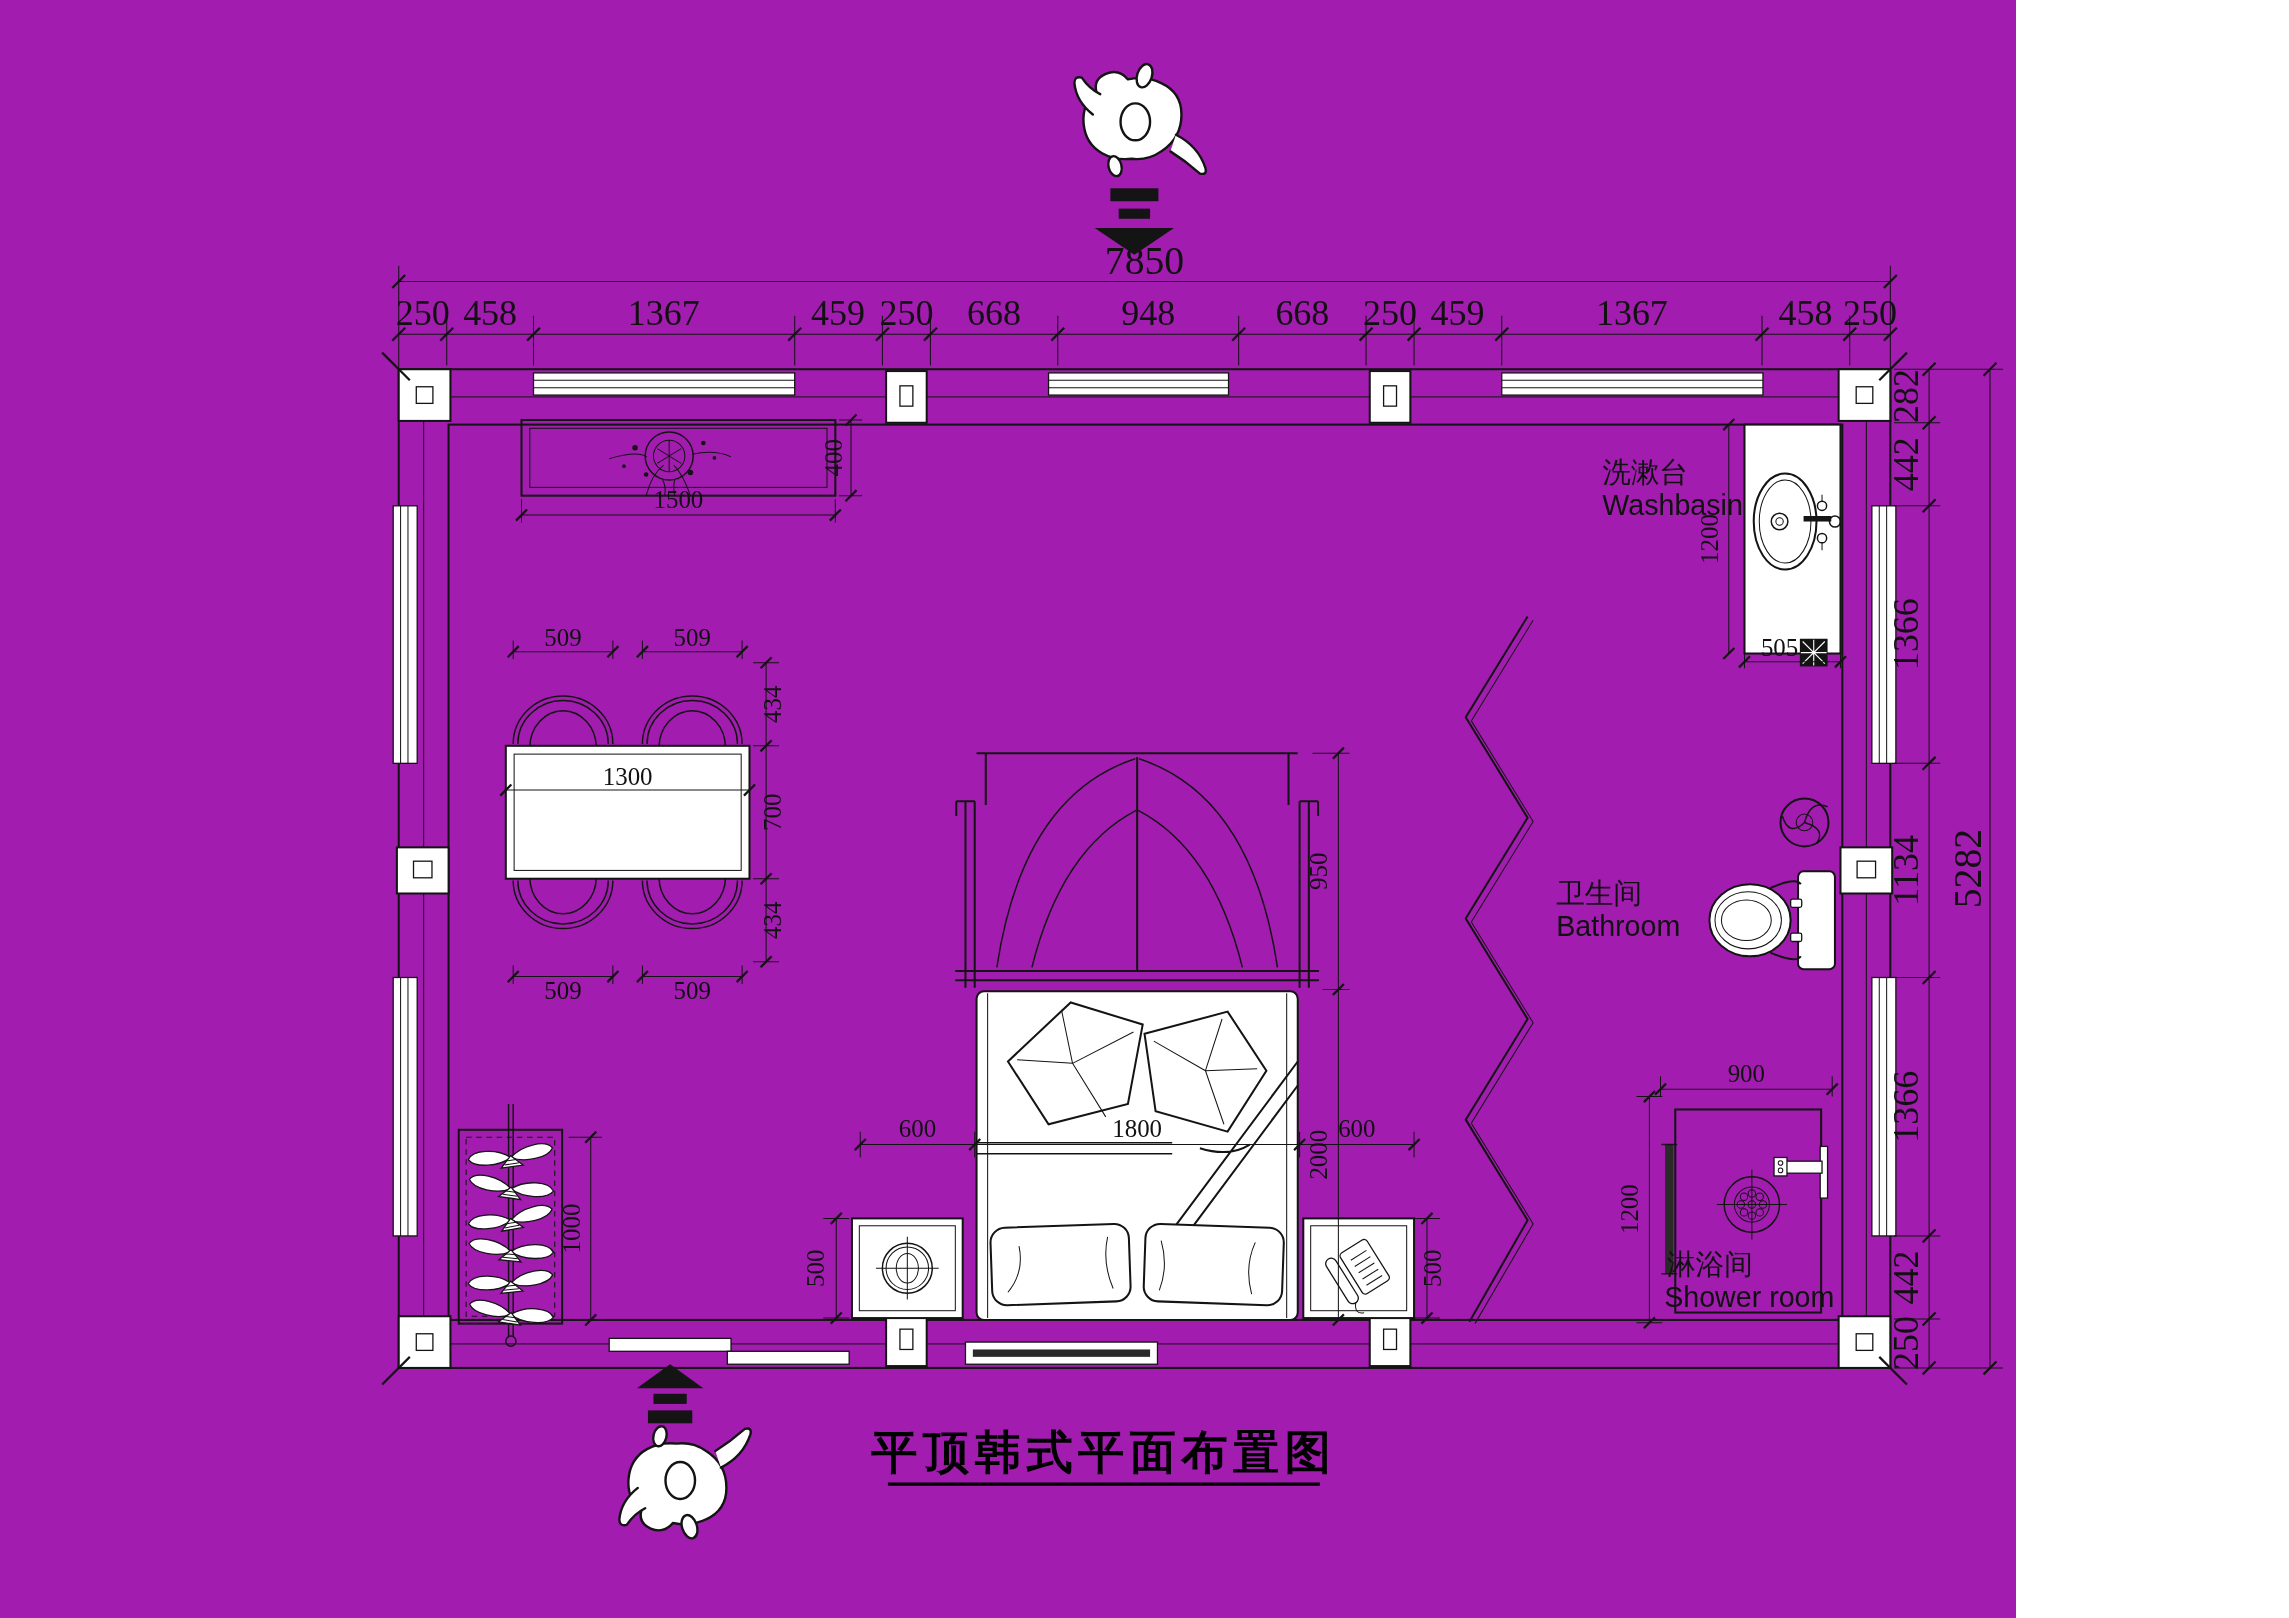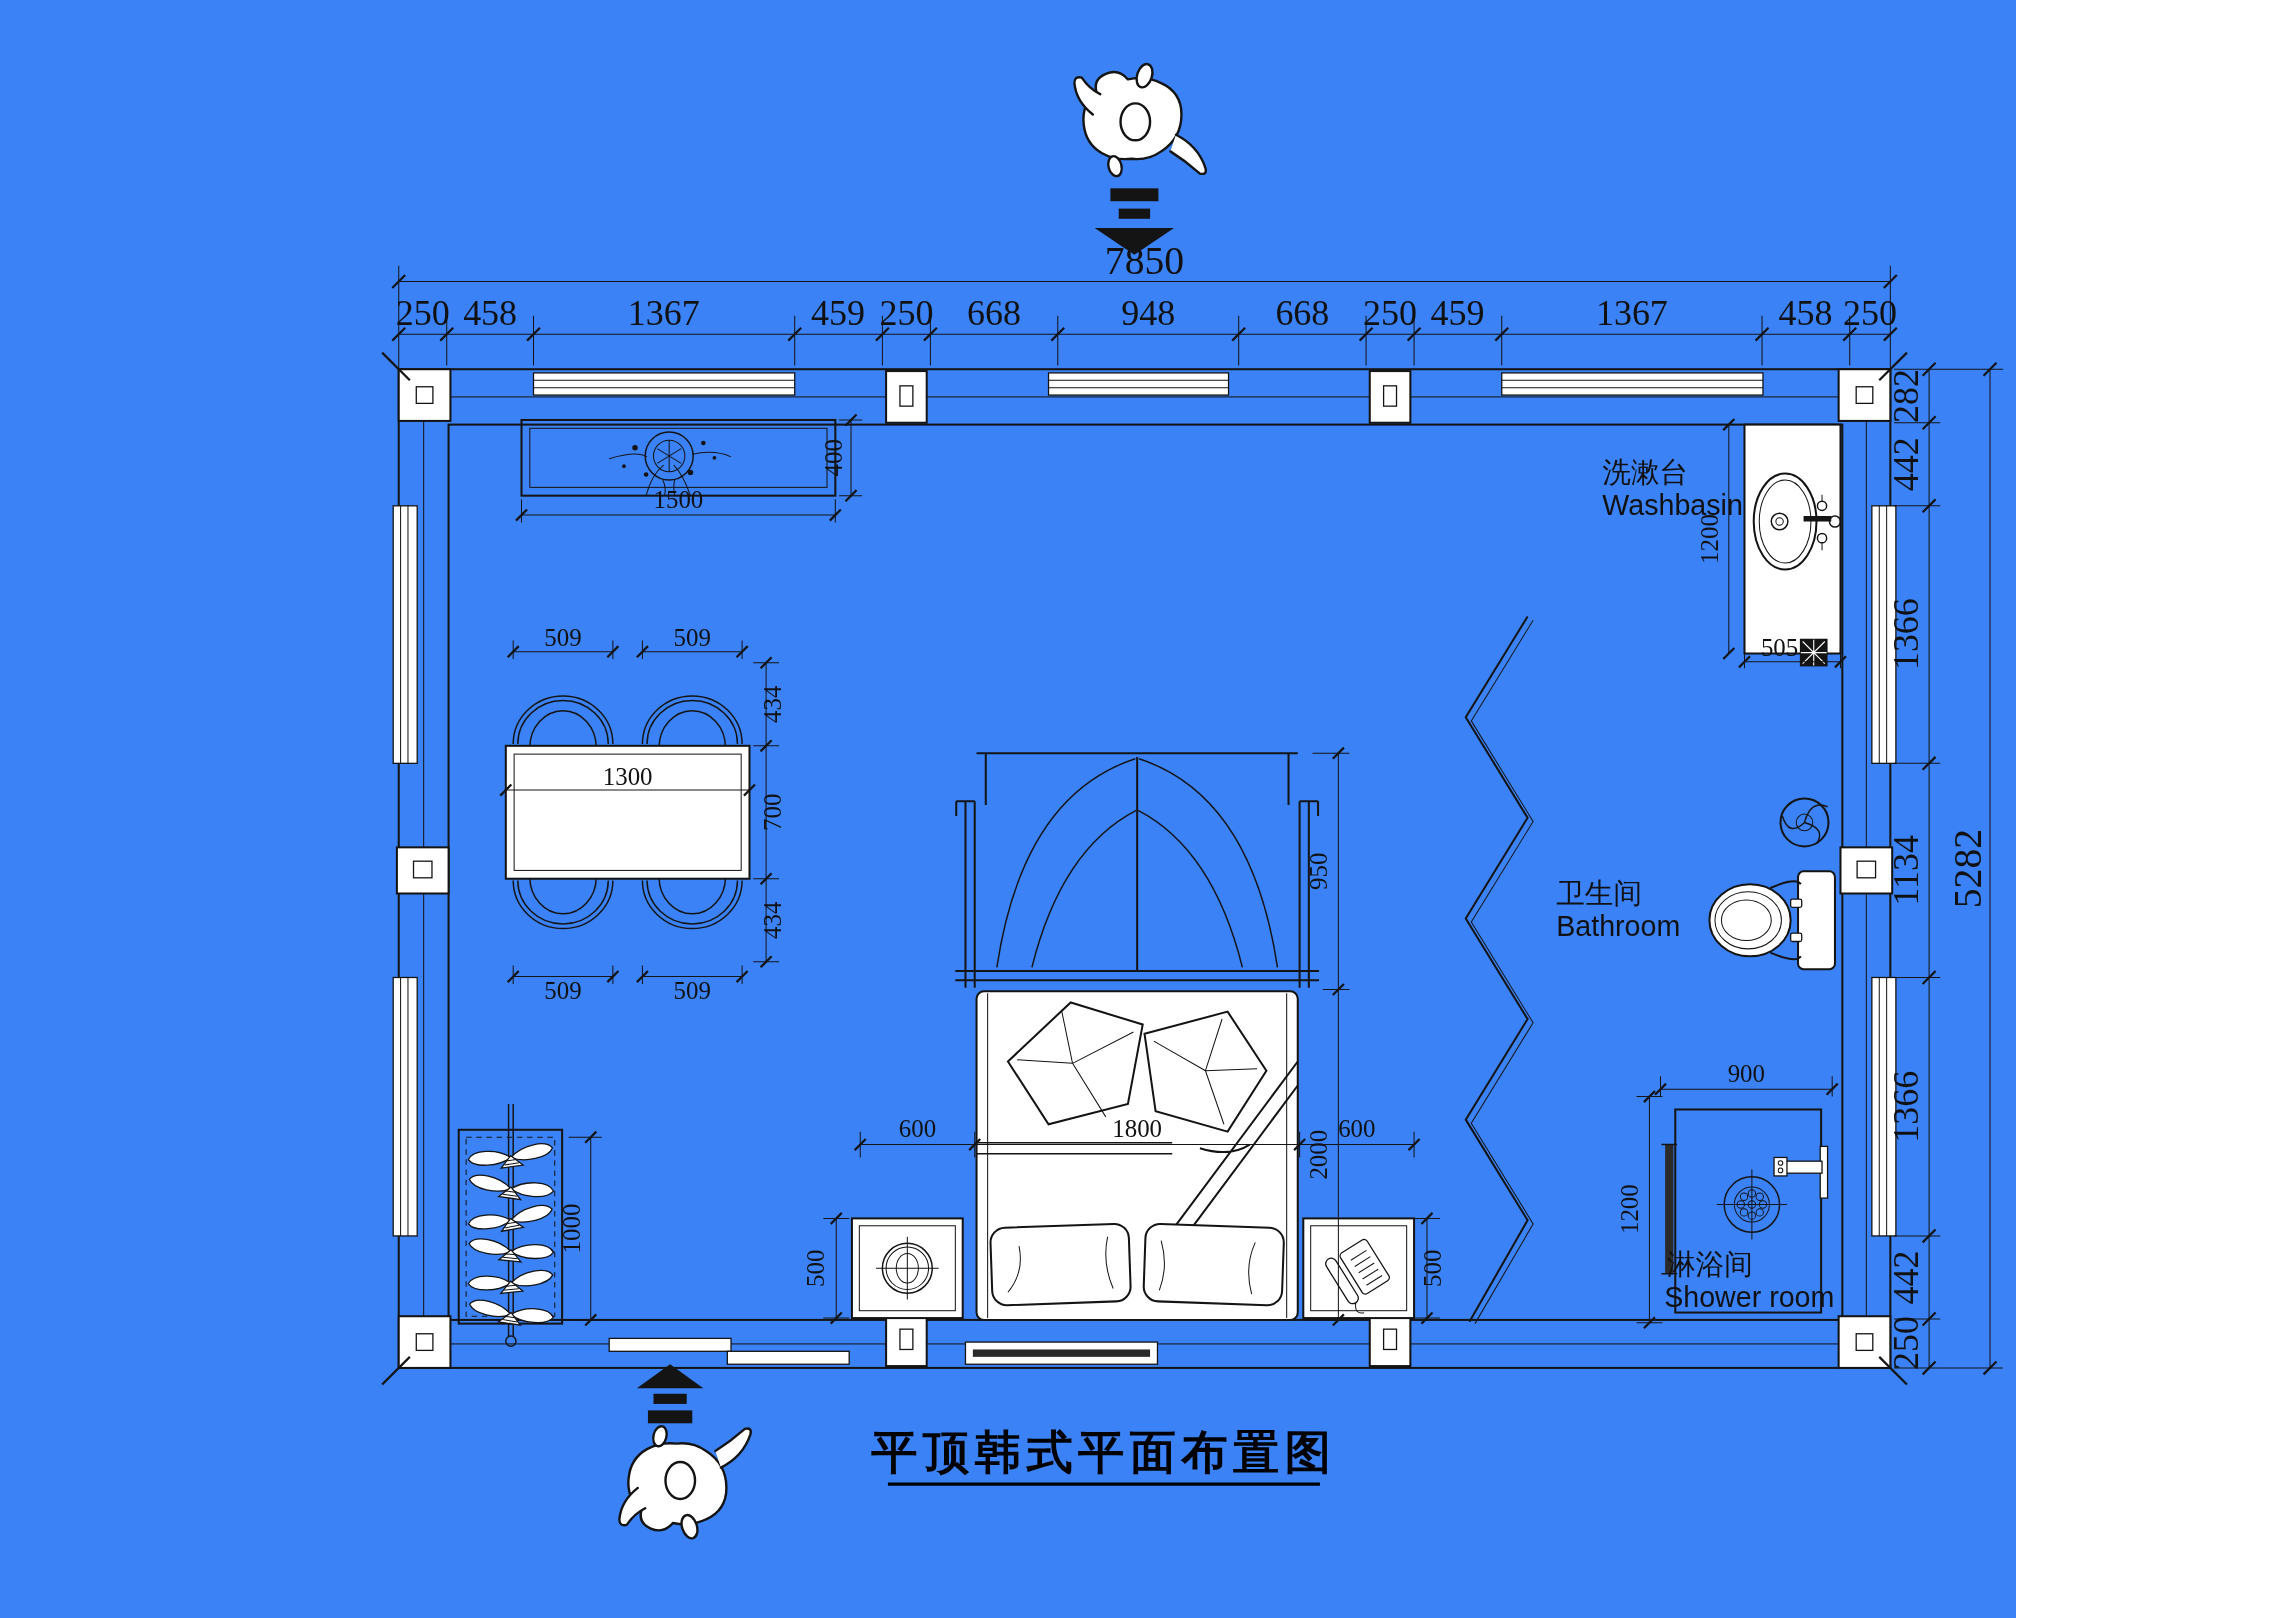--- a/index.html
+++ b/index.html
@@ -1,16 +1,16 @@
 <!DOCTYPE html>
 <html style="font-size:14.8px"><head>
 <meta charset="utf-8">
 <style>
   html,body{margin:0;padding:0;background:#fff;}
-  .canvas{position:relative;width:2016px;height:1619px;background:#3b82f6;overflow:hidden;
+  .canvas{position:relative;width:2016px;height:1619px;background:#a21caf;overflow:hidden;
           font-family:"Liberation Sans","DejaVu Sans",sans-serif;}
   svg{position:absolute;left:0;top:0;}
   .s2{fill:none;stroke:#141414;stroke-width:2.2;}
   .s1{fill:none;stroke:#141414;stroke-width:1.1;}
   .s15{fill:none;stroke:#141414;stroke-width:1.6;}
   .fw{fill:#fff;stroke:#141414;stroke-width:2.2;}
   .fw1{fill:#fff;stroke:#141414;stroke-width:1.4;}
   .blk{fill:#141414;stroke:none;}
   .tick{fill:none;stroke:#141414;stroke-width:2.4;}
   .dash{stroke-dasharray:6 5;}

